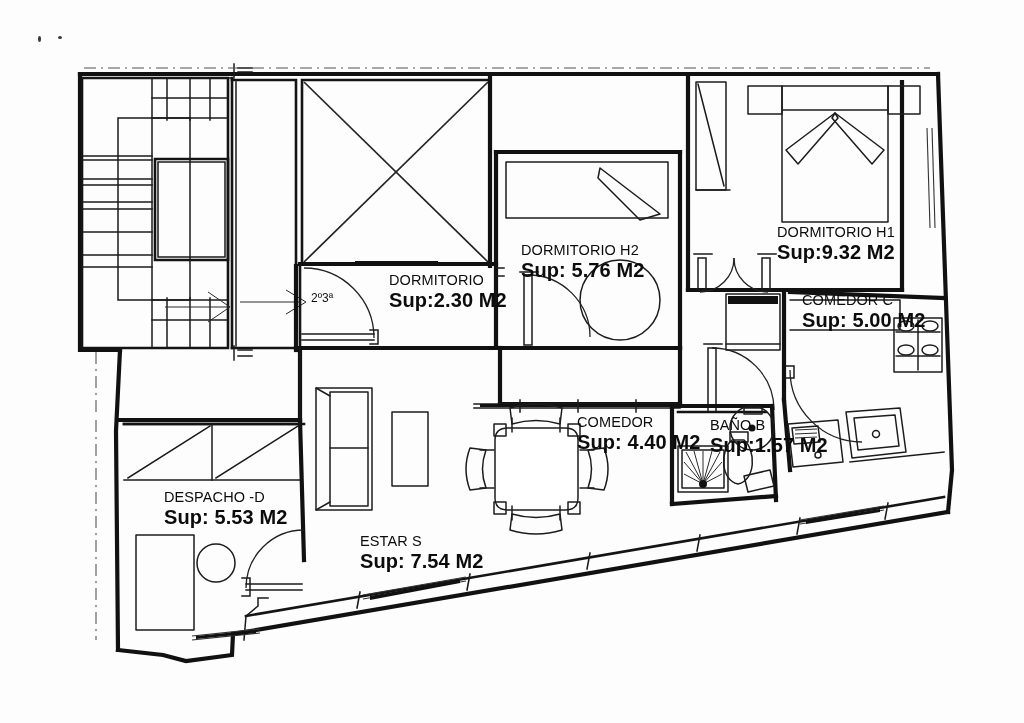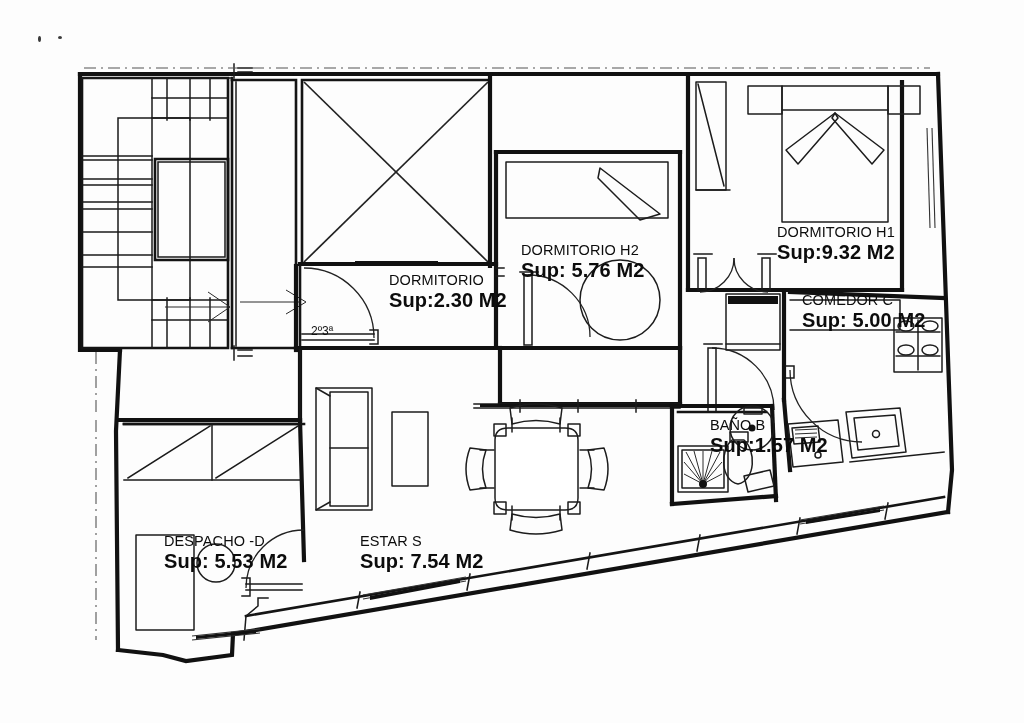--- a/index.html
+++ b/index.html
@@ -59,21 +59,20 @@
     display: block;
     font-size: 20px;
     font-weight: 700;
   }
   .unit-tag {
     position: absolute;
     font-size: 12px;
     color: #111;
     font-family: "Liberation Sans", sans-serif;
     white-space: nowrap;
-    margin-top: 33px;
   }
   .watermark {
     position: absolute;
     right: 2px;
     top: 12px;
     width: 24px;
     height: 230px;
     color: #2e2e2e;
     font-size: 12.5px;
     font-family: "Liberation Sans", sans-serif;
@@ -431,27 +430,31 @@
     <span class="rl-name">DORMITORIO H1</span>
     <span class="rl-area">Sup:9.32 M2</span>
   </div>
 
   <div class="room-label" style="left:802px; top:292px;">
     <span class="rl-name">COMEDOR C</span>
     <span class="rl-area">Sup: 5.00 M2</span>
   </div>
 
 
+  <div class="room-label" style="left:577px; top:414px;">
+    <span class="rl-name">COMEDOR</span>
+    <span class="rl-area">Sup: 4.40 M2</span>
+  </div>
 
   <div class="room-label" style="left:678px; top:417px;margin-left:32px;">
     <span class="rl-name">BAÑO B</span>
     <span class="rl-area">Sup:1.57 M2</span>
   </div>
 
-  <div class="room-label" style="left:164px; top:489px;margin-top:44px;">
+  <div class="room-label" style="left:164px; top:489px;">
     <span class="rl-name">DESPACHO -D</span>
     <span class="rl-area">Sup: 5.53 M2</span>
   </div>
 
   <div class="room-label" style="left:360px; top:513px;margin-top:20px;">
     <span class="rl-name">ESTAR S</span>
     <span class="rl-area">Sup: 7.54 M2</span>
   </div>
 
   <div class="watermark">Escaneado con CamScanner</div>

